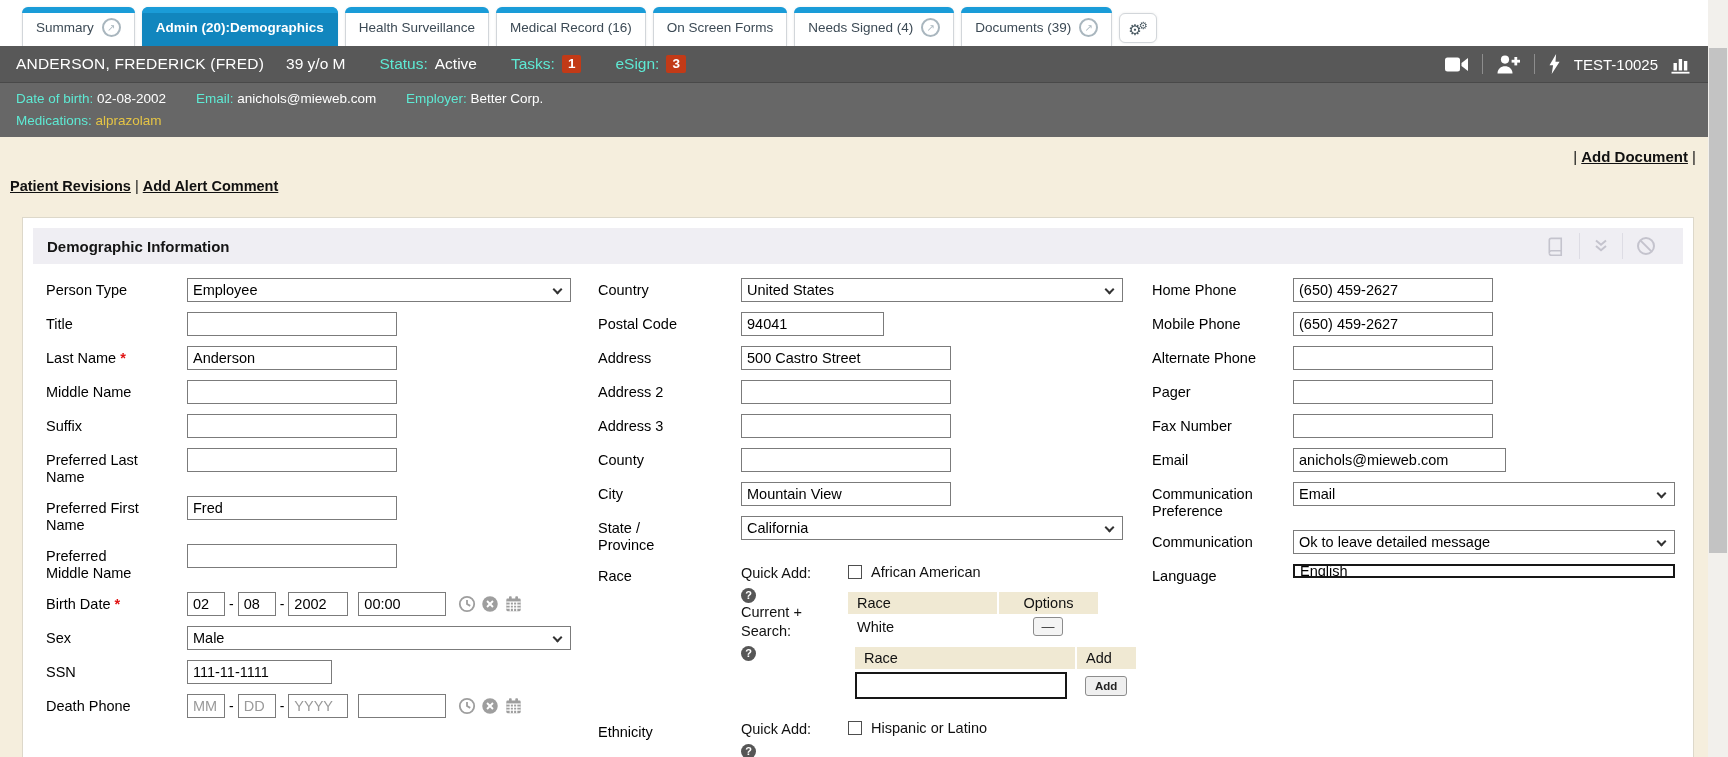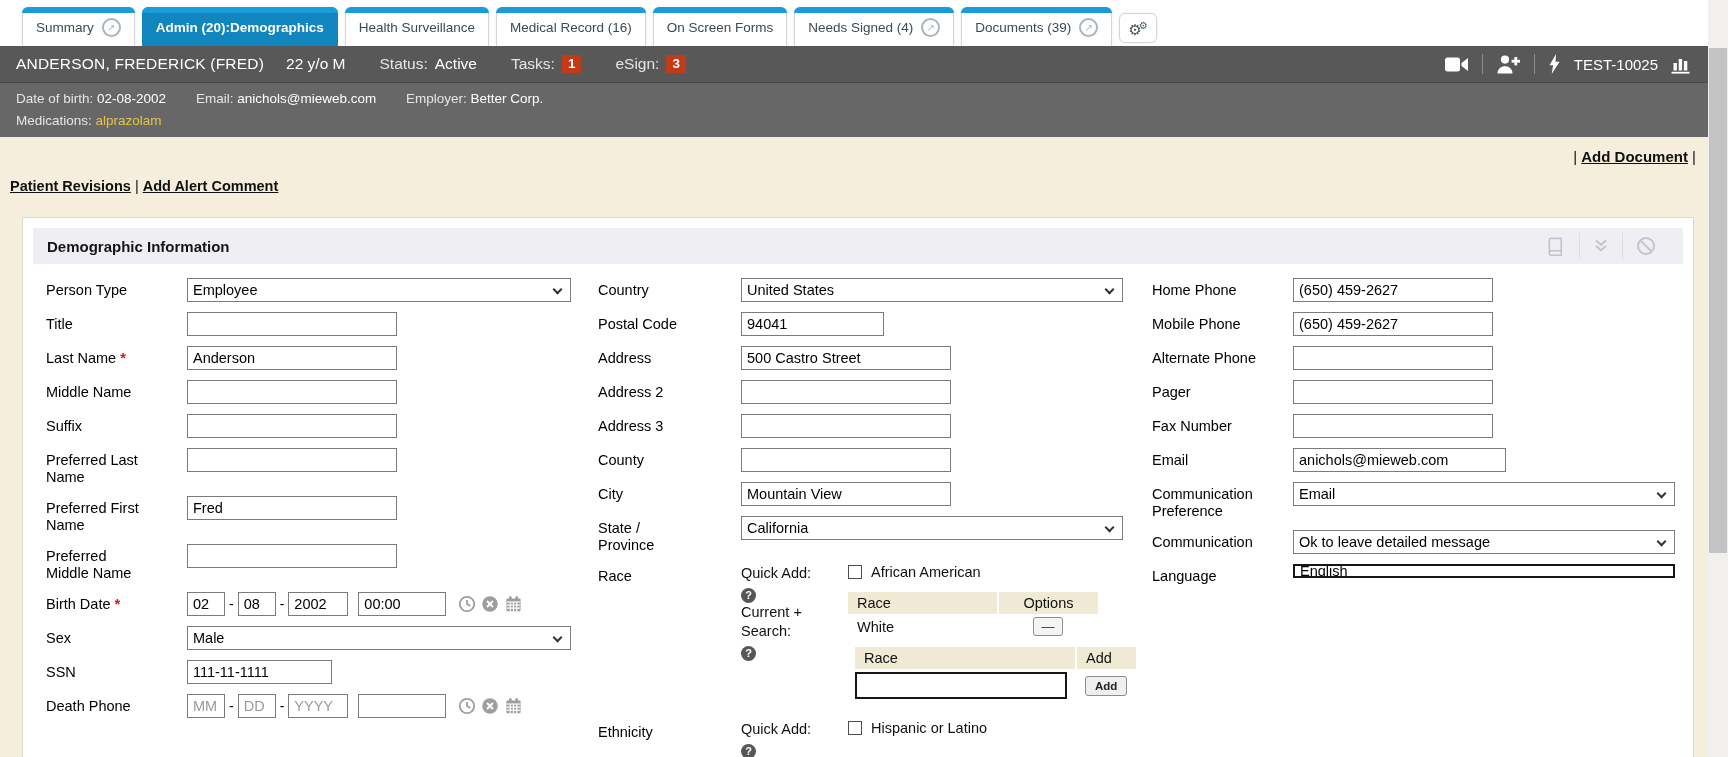--- a/index.html
+++ b/index.html
@@ -23,21 +23,21 @@
   .gearbtn { margin-top:6px; height:30px; border:1px solid #d2d6da; border-radius:6px; background:#fff;
              padding:2px 8px 0; color:#46565f; font-size:15px; cursor:pointer; box-shadow:0 0 3px rgba(0,0,0,.08); }
   .gearbtn .g2 { font-size:10px; vertical-align:super; margin-left:-3px; }
 
   
   .bar1 { position:absolute; top:46px; left:0; right:20px; height:37px; background:#585858;
           border-bottom:1px solid #494949; color:#fff; display:flex; align-items:center;
           padding:0 16px; font-size:15.5px; }
   .bar1 .name { letter-spacing:.2px; }
   .bar1 .agesex { margin-left:22px; }
-  .glabel { color:#e5e5e5;text-align:right; }
+  .glabel { color:#5eead4;text-align:right; }
   .bar1 .grp { margin-left:34px; display:flex; align-items:center; gap:7px; }
   .badge { background:#c23a17; color:#fff; font-weight:bold; font-size:13.5px; padding:1px 6px 2px;
            border-radius:2px; min-width:19px; text-align:center; }
   .hdr-icons { margin-left:auto; display:flex; align-items:center; gap:13px; color:#fff; }
   .vdiv { width:1px; height:20px; background:#8d8d8d; }
   .chartid { font-size:15px; }
   .hicon { display:inline-flex; align-items:center; cursor:pointer; }
 
   .bar2 { position:absolute; top:83px; left:0; right:20px; height:54px; background:#676767;
           color:#fff; font-size:13.5px; padding:5px 16px 0; line-height:22px; }
@@ -154,21 +154,21 @@
           <span>↗</span>
         </span>
     </div>
     <button class="gearbtn">
       <span class="g1">⚙</span><span class="g2">⚙</span>
     </button>
   </div>
 
   <div class="bar1">
     <span class="name">ANDERSON, FREDERICK (FRED)</span>
-    <span class="agesex">22 y/o M</span>
+    <span class="agesex">39 y/o M</span>
     <span class="grp">
       <span class="glabel">Status:</span>
       <span>Active</span>
     </span>
     <span class="grp">
       <span class="glabel">Tasks:</span>
       <span class="badge">1</span>
     </span>
     <span class="grp">
       <span class="glabel">eSign:</span>

